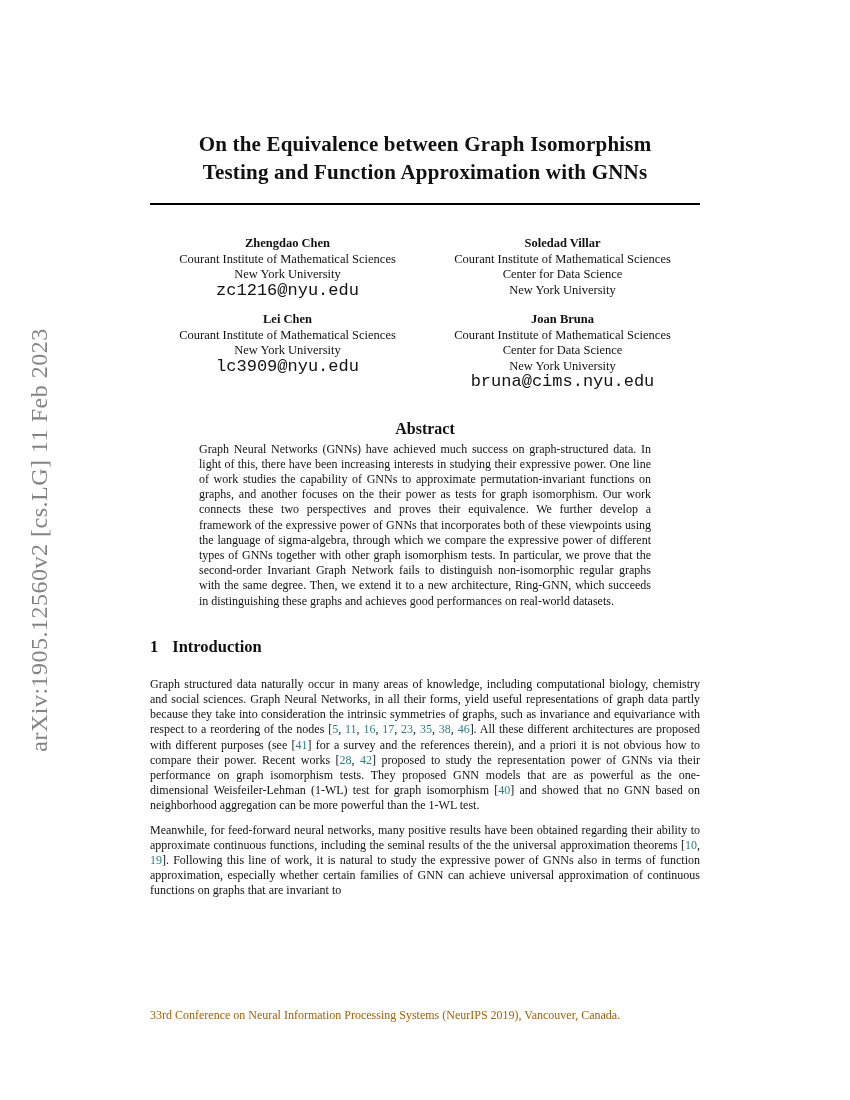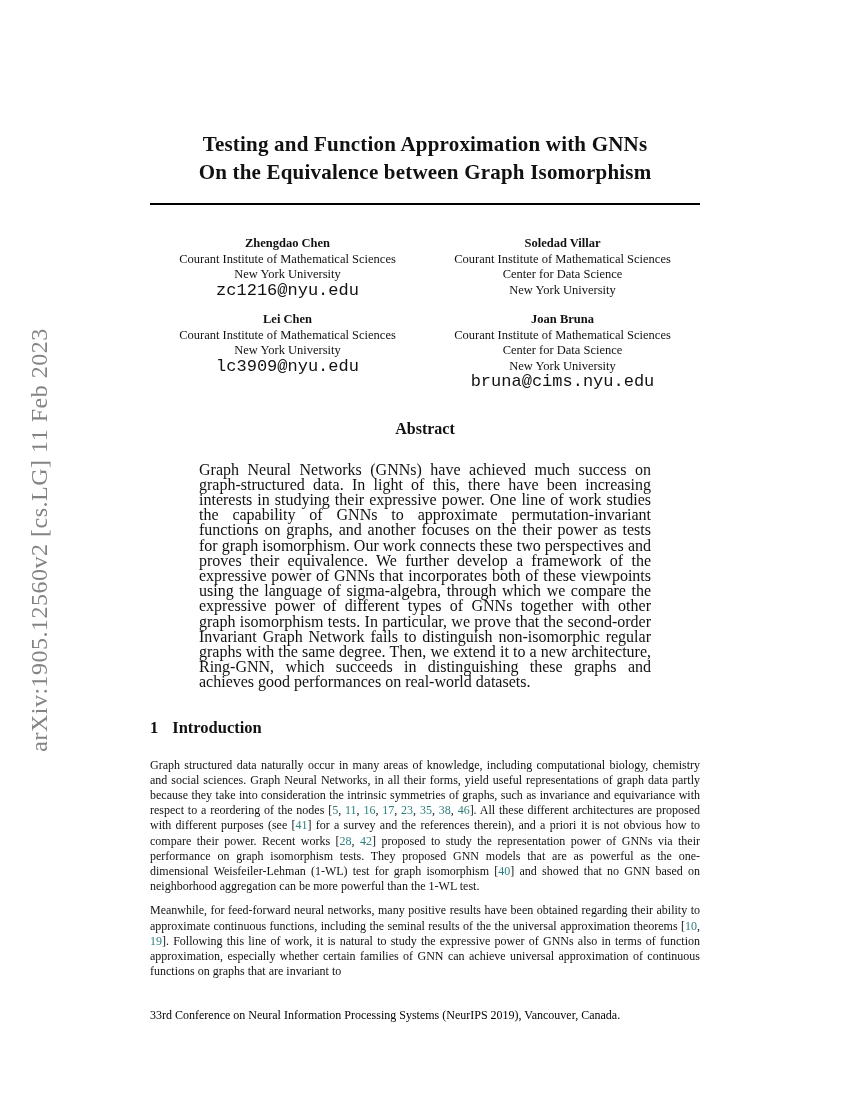--- a/index.html
+++ b/index.html
@@ -65,22 +65,22 @@
     font-size: 17px;
   }
   .abstract-heading {
     margin: 30px 0 0 0;
     text-align: center;
     font-size: 16px;
     font-weight: bold;
   }
   .abstract-text {
     width: 452px;
-    margin: 24px auto 0 auto;
-    font-size: 16px;
+    margin: 4px auto 0 auto;
+    font-size: 12px;
     line-height: 15.2px;
     text-align: justify;
   }
   .section-heading {
     margin: 28px 0 0 0;
     font-size: 16.5px;
     font-weight: bold;
   }
   .section-number { margin-right: 14px; }
   .body-para {
@@ -93,35 +93,35 @@
   .cite {
     color: #2f7e7e;
     cursor: pointer;
   }
   .footer-notice {
     position: absolute;
     top: 1008px;
     left: 150px;
     width: 550px;
     font-size: 12px;
-    color: #000000;
+    color: #a16207;
   }
 </style>
 </head>
 <body>
 
 <div class="page">
 
   <div class="arxiv-strip">arXiv:1905.12560v2  [cs.LG]  11 Feb 2023</div>
 
   <main class="content">
 
     <h1 class="title">
+      <span class="title-line">On the Equivalence between Graph Isomorphism</span>
       <span class="title-line">Testing and Function Approximation with GNNs</span>
-      <span class="title-line">On the Equivalence between Graph Isomorphism</span>
     </h1>
 
     <hr class="title-rule">
 
     <div class="authors">
 
       <div class="author-block">
         <div class="author-name">Zhengdao Chen</div>
         <div>Courant Institute of Mathematical Sciences</div>
         <div>New York University</div>

